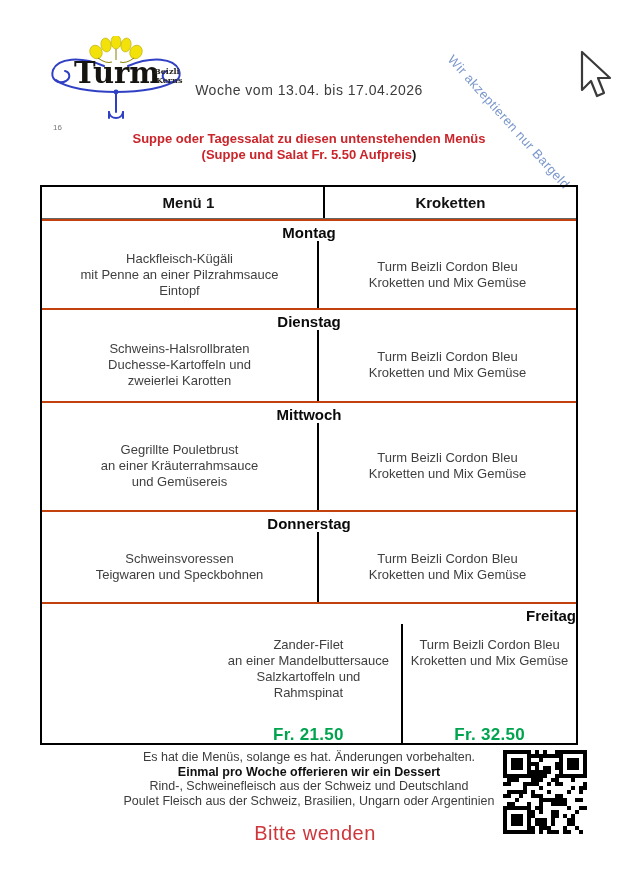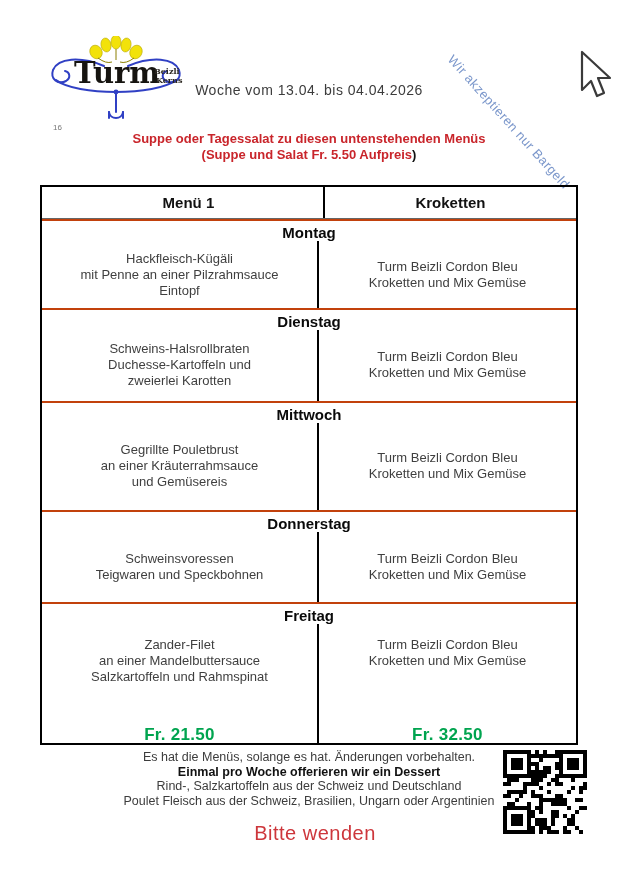--- a/index.html
+++ b/index.html
@@ -47,21 +47,21 @@
   .day-row { display:flex; flex:1; }
   .cell {
     display:flex; flex-direction:column; align-items:center; justify-content:center;
     text-align:center; font-size:13px; line-height:16px; padding:2px 6px;
   }
   .cell-lines { white-space:pre-line; }
   .sec-montag     { height:90px; }
   .sec-dienstag   { height:93px; }
   .sec-mittwoch   { height:110px; }
   .sec-donnerstag { height:93px; }
-  .sec-freitag    { height:142px; }
+  .sec-freitag    { height:142px;align-items:flex-end; }
   .sec-freitag .cell { justify-content:space-between; padding-top:13px; padding-bottom:0; }
   .price { font-weight:bold; font-size:17px; color:var(--green,#00a44f); letter-spacing:0.3px; }
   
   .footer-block {
     position:absolute; left:40px; top:750px; width:538px; text-align:center;
     font-size:12.5px; line-height:14.5px; color:#3c3c3c;
   }
   .footer-block .bold-line { font-weight:bold; color:#111; }
   .qr-box { position:absolute; left:503px; top:750px; width:84px; height:84px; }
   .turn-over {
@@ -101,21 +101,21 @@
         <path d="M63,76 L63,82 M77,76 L77,82"></path>
         <circle cx="70" cy="56" r="2.4" style="fill:var(--logo-blue,#3040c4);stroke:none"></circle>
       </g>
 
       <text x="28" y="47" class="logo-turm-text" font-size="29" fill="#161410">Turm</text>
       <text x="108" y="38" font-size="8" fill="#2a2620" class="logo-turm-text">Beizli</text>
       <text x="110" y="47" font-size="8" fill="#2a2620" class="logo-turm-text">Kerns</text>
     </svg>
   </div>
 
-  <div class="week-label">Woche vom 13.04. bis 04.04.2026</div>
+  <div class="week-label">Woche vom 13.04. bis 17.04.2026</div>
 
   <div class="page-number">16</div>
 
   <div class="cash-notice">Wir akzeptieren nur Bargeld</div>
 
   <div class="cursor-icon">
     <svg viewBox="0 0 36 52" width="36" height="52">
       <path d="M4,2 L4,40 L13,31 L19,46 L26,43 L20,28 L32,28 Z" fill="#ffffff" stroke="#3a3a3a" stroke-width="2.2" stroke-linejoin="round"></path>
     </svg>
   </div>
@@ -204,21 +204,21 @@
 Kroketten und Mix Gemüse</span>
           <span class="price">Fr. 32.50</span>
         </div>
       </div>
     </div>
   </div>
 
   <div class="footer-block">
     <div>Es hat die Menüs, solange es hat. Änderungen vorbehalten.</div>
     <div class="bold-line">Einmal pro Woche offerieren wir ein Dessert</div>
-    <div>Rind-, Salzkartoffeln aus der Schweiz und Deutschland</div>
+    <div>Rind-, Schweinefleisch aus der Schweiz und Deutschland</div>
     <div>Poulet Fleisch aus der Schweiz, Brasilien, Ungarn oder Argentinien</div>
   </div>
 
   <div class="qr-box"><svg width="84" height="84" viewBox="0 0 84 84" fill="#000">
         <rect x="0" y="0" width="4" height="4"></rect>
         <rect x="4" y="0" width="4" height="4"></rect>
         <rect x="8" y="0" width="4" height="4"></rect>
         <rect x="12" y="0" width="4" height="4"></rect>
         <rect x="16" y="0" width="4" height="4"></rect>
         <rect x="20" y="0" width="4" height="4"></rect>

